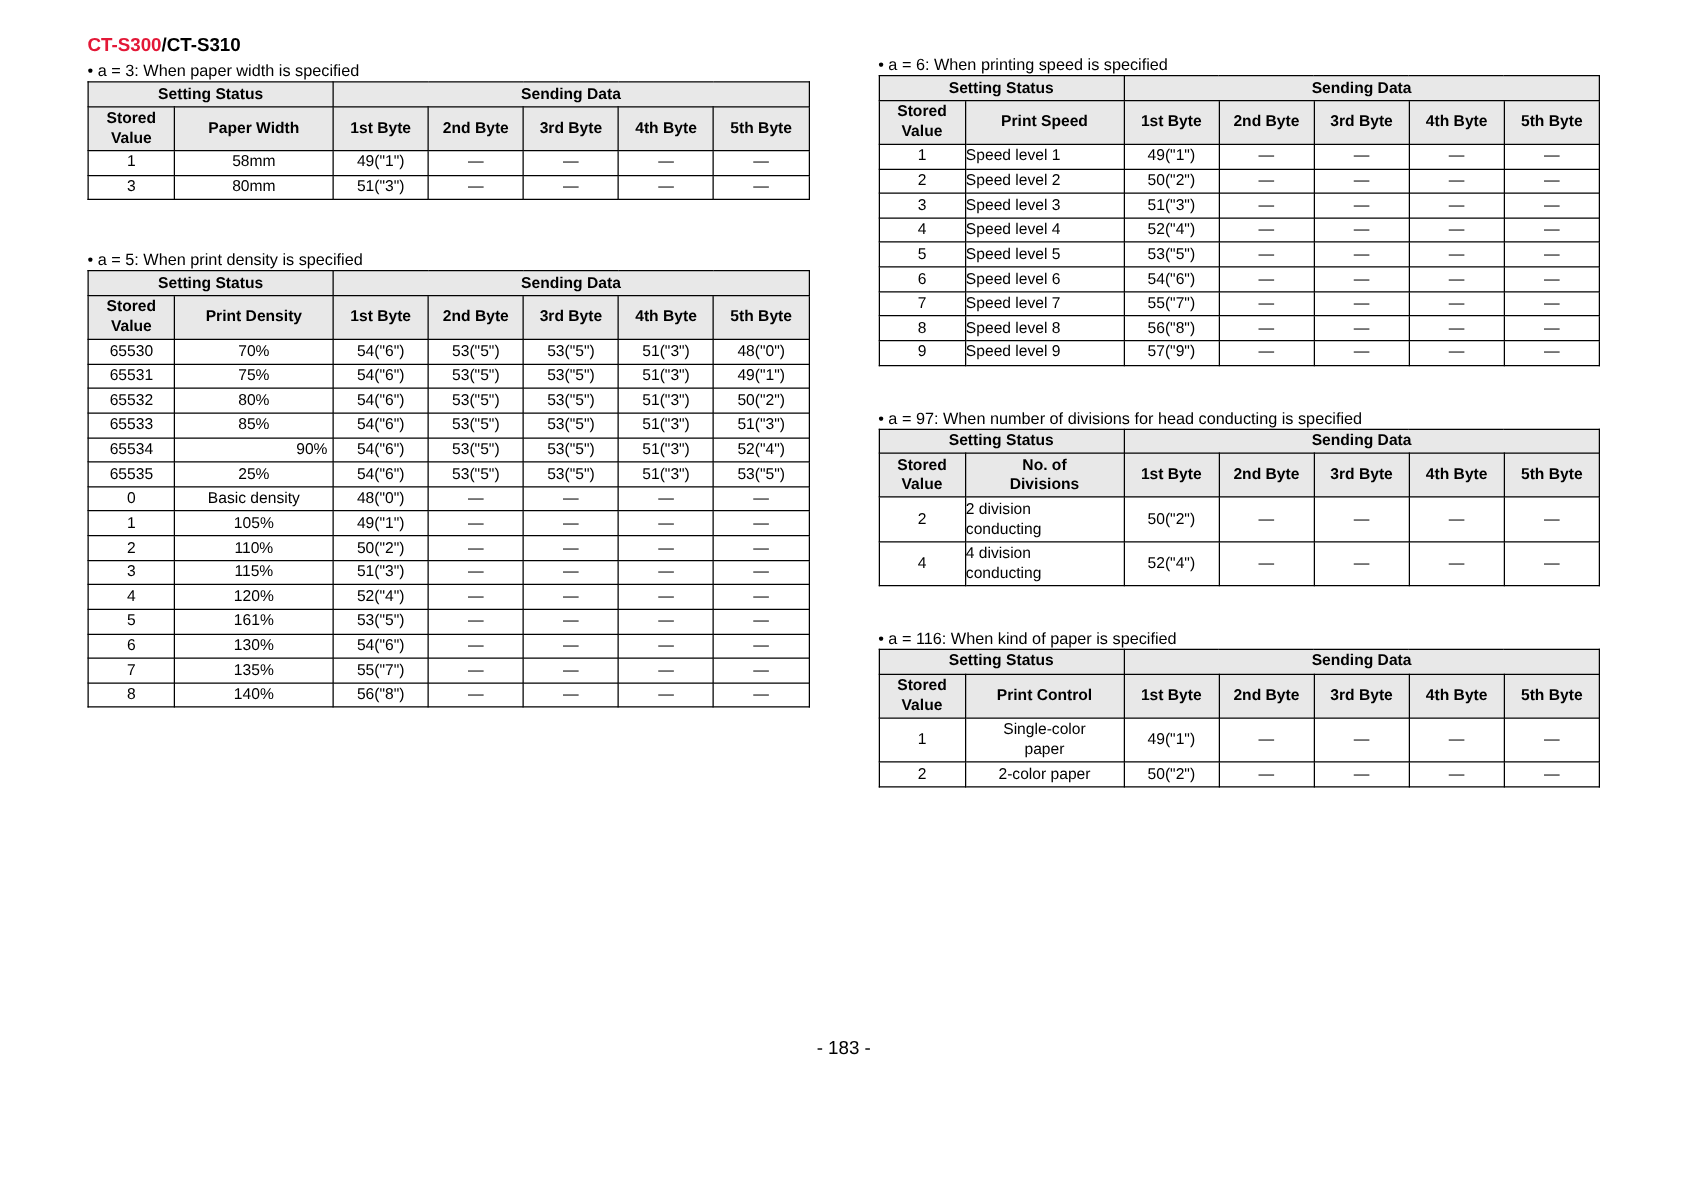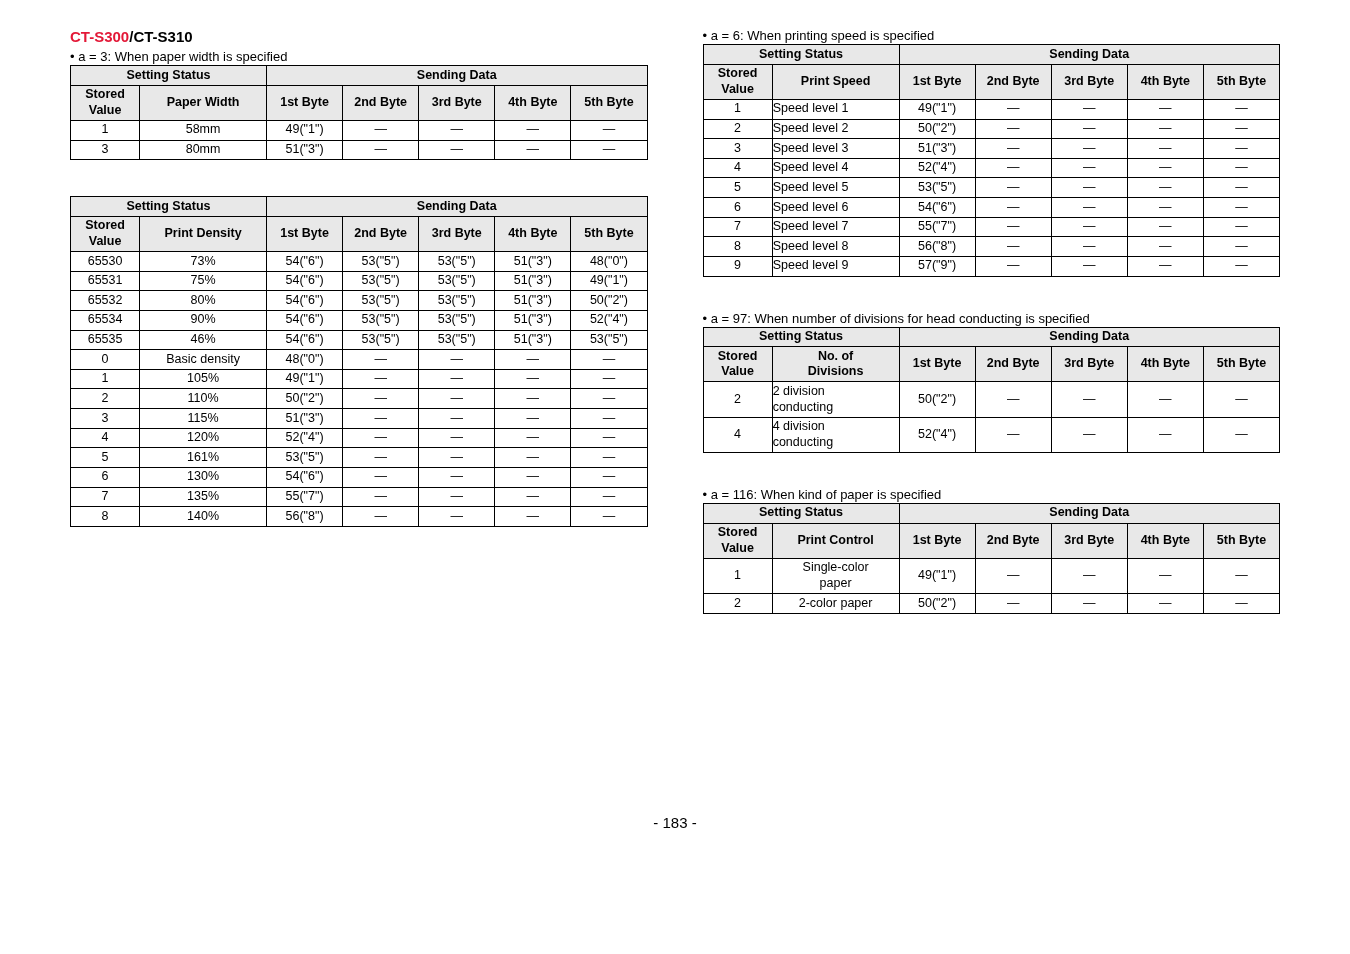--- a/index.html
+++ b/index.html
@@ -115,20 +115,21 @@
             <td>—</td>
             <td>—</td>
             <td>—</td>
             <td>—</td>
           </tr>
         </tbody>
     </table>
 
     <div class="section-gap"></div>
 
+    <div class="caption">• a = 5: When print density is specified</div>
     <table>
       <colgroup>
           <col style="width:12%">
           <col style="width:22%">
           <col>
           <col>
           <col>
           <col>
           <col>
         </colgroup>
@@ -144,21 +145,21 @@
         <th>1st Byte</th>
         <th>2nd Byte</th>
         <th>3rd Byte</th>
         <th>4th Byte</th>
         <th>5th Byte</th>
       </tr>
       </tbody>
         <tbody>
           <tr>
             <td>65530</td>
-            <td style="white-space: pre-line;">73%</td>
+            <td style="white-space: pre-line;">70%</td>
             <td>54("6")</td>
             <td>53("5")</td>
             <td>53("5")</td>
             <td>51("3")</td>
             <td>48("0")</td>
           </tr>
           <tr>
             <td>65531</td>
             <td style="white-space: pre-line;">75%</td>
             <td>54("6")</td>
@@ -170,31 +171,40 @@
           <tr>
             <td>65532</td>
             <td style="white-space: pre-line;">80%</td>
             <td>54("6")</td>
             <td>53("5")</td>
             <td>53("5")</td>
             <td>51("3")</td>
             <td>50("2")</td>
           </tr>
           <tr>
+            <td>65533</td>
+            <td style="white-space: pre-line;">85%</td>
+            <td>54("6")</td>
+            <td>53("5")</td>
+            <td>53("5")</td>
+            <td>51("3")</td>
+            <td>51("3")</td>
+          </tr>
+          <tr>
             <td>65534</td>
-            <td style="white-space: pre-line;">90%</td>
+            <td style="white-space: pre-line; text-align: right;">90%</td>
             <td>54("6")</td>
             <td>53("5")</td>
             <td>53("5")</td>
             <td>51("3")</td>
             <td>52("4")</td>
           </tr>
           <tr>
             <td>65535</td>
-            <td style="white-space: pre-line;">46%</td>
+            <td style="white-space: pre-line;">25%</td>
             <td>54("6")</td>
             <td>53("5")</td>
             <td>53("5")</td>
             <td>51("3")</td>
             <td>53("5")</td>
           </tr>
           <tr>
             <td>0</td>
             <td style="white-space: pre-line;">Basic density</td>
             <td>48("0")</td>
@@ -275,21 +285,21 @@
             <td>—</td>
             <td>—</td>
           </tr>
         </tbody>
     </table>
 
   </div>
 
   <div class="col">
 
-    <div class="caption" style="margin-top:0">• a = 6: When printing speed is specified</div>
+    <div class="caption" style="margin-top:16px">• a = 6: When printing speed is specified</div>
     <table>
       <colgroup>
           <col style="width:12%">
           <col style="width:22%">
           <col>
           <col>
           <col>
           <col>
           <col>
         </colgroup>

